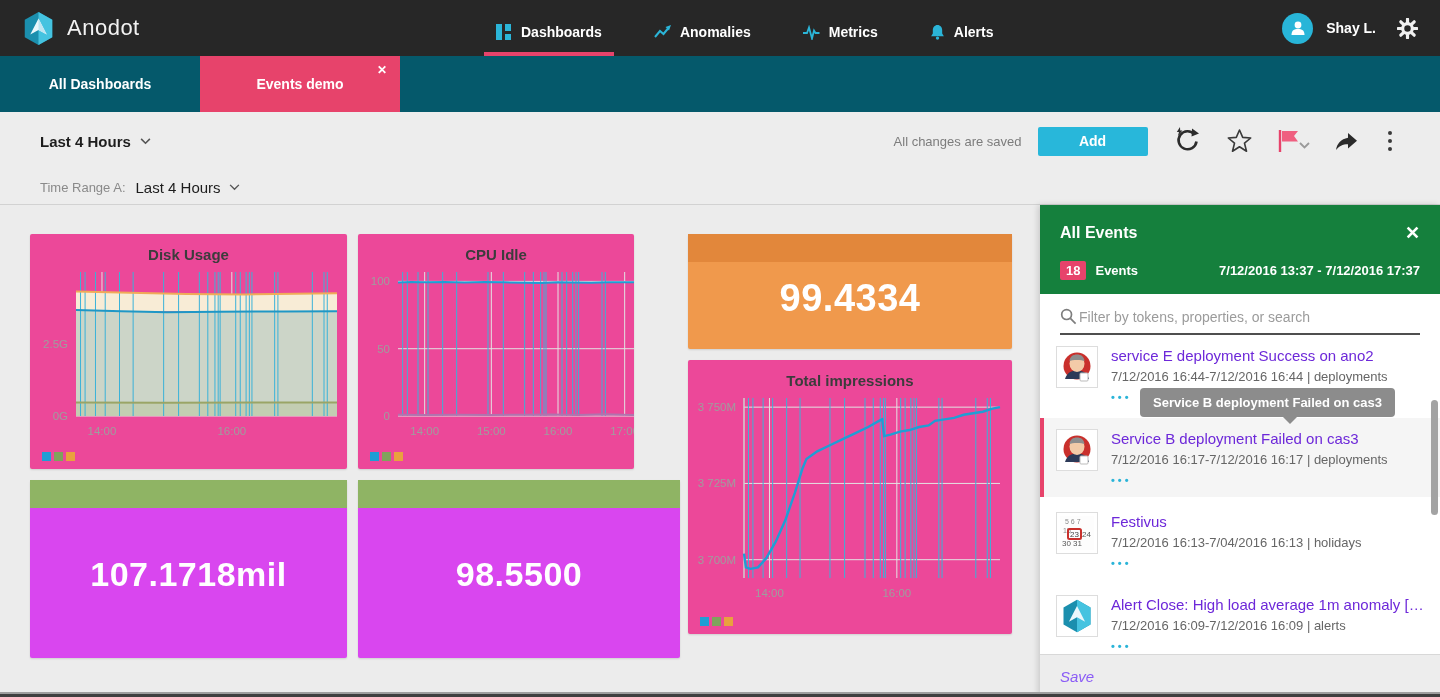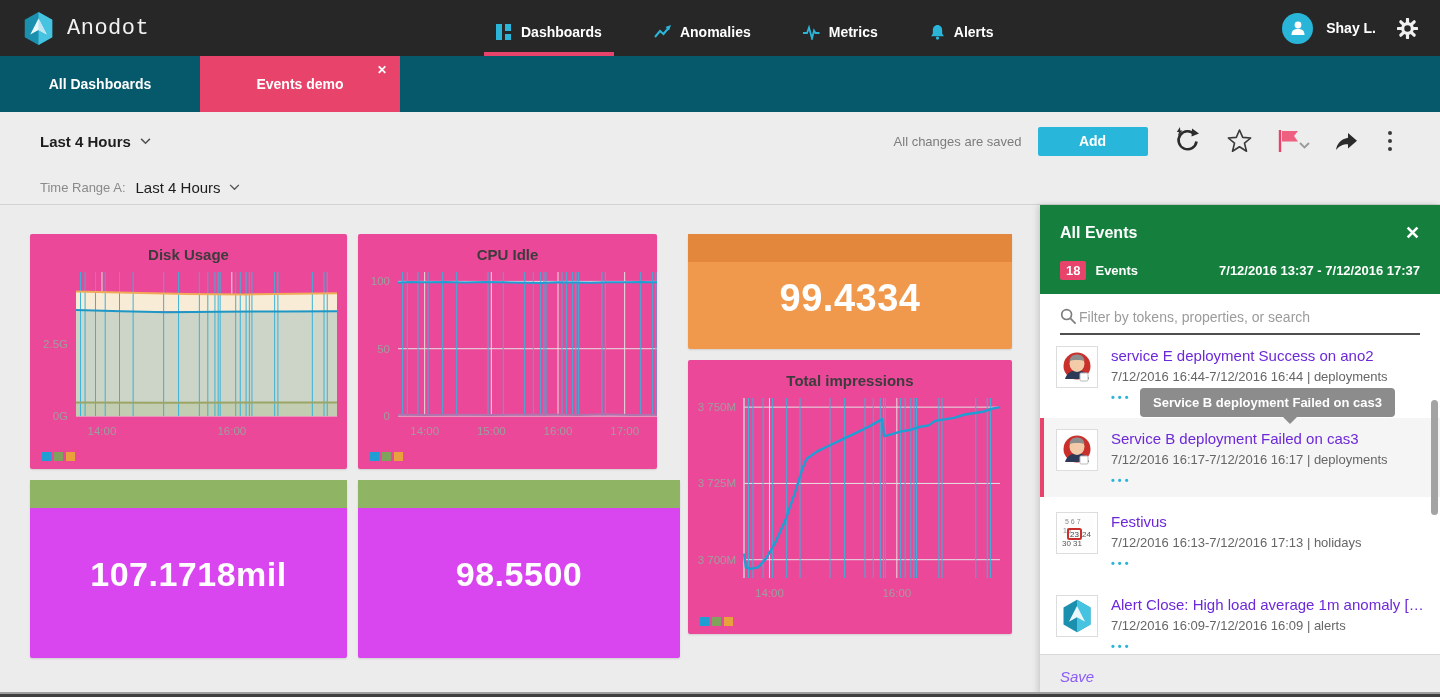--- a/index.html
+++ b/index.html
@@ -1,21 +1,21 @@
 <!DOCTYPE html>
 <html><head>
 <meta charset="utf-8">
 <style>
   * { margin:0; padding:0; box-sizing:border-box; }
   html,body { width:1440px; height:697px; font-family:"Liberation Sans", sans-serif; }
   .screen { position:relative; width:1440px; height:697px; background:#ececec; overflow:hidden; }
 
   
   .navbar { height:56px; background:#272727; display:flex; align-items:center; padding:0 22px; position:relative; }
-  .brand-wrap { display:flex; align-items:center; gap:12px;font-family:Liberation Mono, monospace; }
+  .brand-wrap { display:flex; align-items:center; gap:12px; }
   .brand { color:#f2f2f2; font-size:22px; letter-spacing:.5px; }
   .nav-items { position:absolute; left:470px; top:0; height:100%; display:flex; }
   .nav-item { position:relative; display:flex; align-items:center; gap:9px; padding:0 26px; color:#fff; font-size:14px; font-weight:bold; cursor:pointer;margin-top:8px; }
   .nav-item .active-bar { position:absolute; left:14px; right:14px; bottom:0; height:4px; background:#e7436b; display:none; }
   .nav-item.active .active-bar { display:block; }
   .nav-right { margin-left:auto; display:flex; align-items:center; gap:13px; }
   .user-avatar { width:31px; height:31px; border-radius:50%; background:#28b5d8; display:flex; align-items:center; justify-content:center; }
   .user-name { color:#fff; font-size:14px; font-weight:bold; }
   .gear { margin-left:8px; display:flex; }
 
@@ -39,21 +39,21 @@
   .tr-label { font-size:13px; color:#8a8a8a; }
   .tr-value { font-size:15px; color:#1d1d1d; margin-left:10px; display:flex; align-items:center; gap:8px; cursor:pointer; }
 
   
   .main { position:relative; height:492px; background:#ececec; }
   .content { position:absolute; left:30px; top:29px; display:flex; gap:11px; }
   .col { display:flex; flex-direction:column; gap:11px; }
   .col3 { margin-left:-3px; }
   .card { background:#ec4899; border-radius:2px; box-shadow:0 1px 2px rgba(0,0,0,.12); overflow:hidden; }
   .chart-card { width:317px; height:235px; }
-  .chart-card.c2 { width:299px; }
+  .chart-card.c2 { width:276px; }
   .imp-card { width:324px; height:274px; }
   .chart-title { text-align:center; font-size:15px; color:#3c3c3c; font-weight:bold; margin-top:12px; height:20px; }
   .legend-row { position:absolute; left:12px; bottom:8px; display:flex; gap:3px; }
   .legend-row i { width:9px; height:9px; display:block; }
   .chart-card,.imp-card { position:relative; }
 
   .tile { border-radius:2px; box-shadow:0 1px 2px rgba(0,0,0,.12); position:relative; display:flex; align-items:center; justify-content:center; }
   .tile .tile-head { position:absolute; top:0; left:0; right:0; height:28px; }
   .tile-orange { width:324px; height:115px; background:#f0994c; }
   .tile-orange .tile-head { background:#e2873b; }
@@ -468,21 +468,21 @@
                 <text x="6" y="9" font-size="7" fill="#8a8a8a">5 6 7</text>
                 <text x="4" y="18" font-size="7" fill="#8a8a8a">15</text>
                 <text x="23" y="22" font-size="8" fill="#555">24</text>
                 <text x="3" y="31" font-size="8" fill="#555">30 31</text>
                 <rect x="9" y="14" width="13" height="10" rx="1.5" fill="none" stroke="#c9302c" stroke-width="2"></rect>
                 <text x="11" y="22" font-size="8" fill="#444">23</text>
               </svg>
             </div>
             <div class="ev-body">
               <div class="ev-title">Festivus</div>
-              <div class="ev-meta">7/12/2016 16:13-7/12/2016 17:13 | holidays</div>
+              <div class="ev-meta">7/12/2016 16:13-7/04/2016 16:13 | holidays</div>
               <div class="ev-dots">•••</div>
             </div>
           </div>
           <div class="event-row">
             <div class="ev-avatar">
               <svg width="34" height="36" viewBox="0 0 36 40">
                 <path d="M18 2 L33 10.5 V29.5 L18 38 L3 29.5 V10.5 Z" fill="#1b8fae"></path>
                 <path d="M18 2 L33 10.5 V29.5 L18 38 Z" fill="#45c3e0"></path>
                 <path d="M18 9 L27 26.5 L18 21.5 L9 26.5 Z" fill="#eaf7fb"></path>
               </svg>

